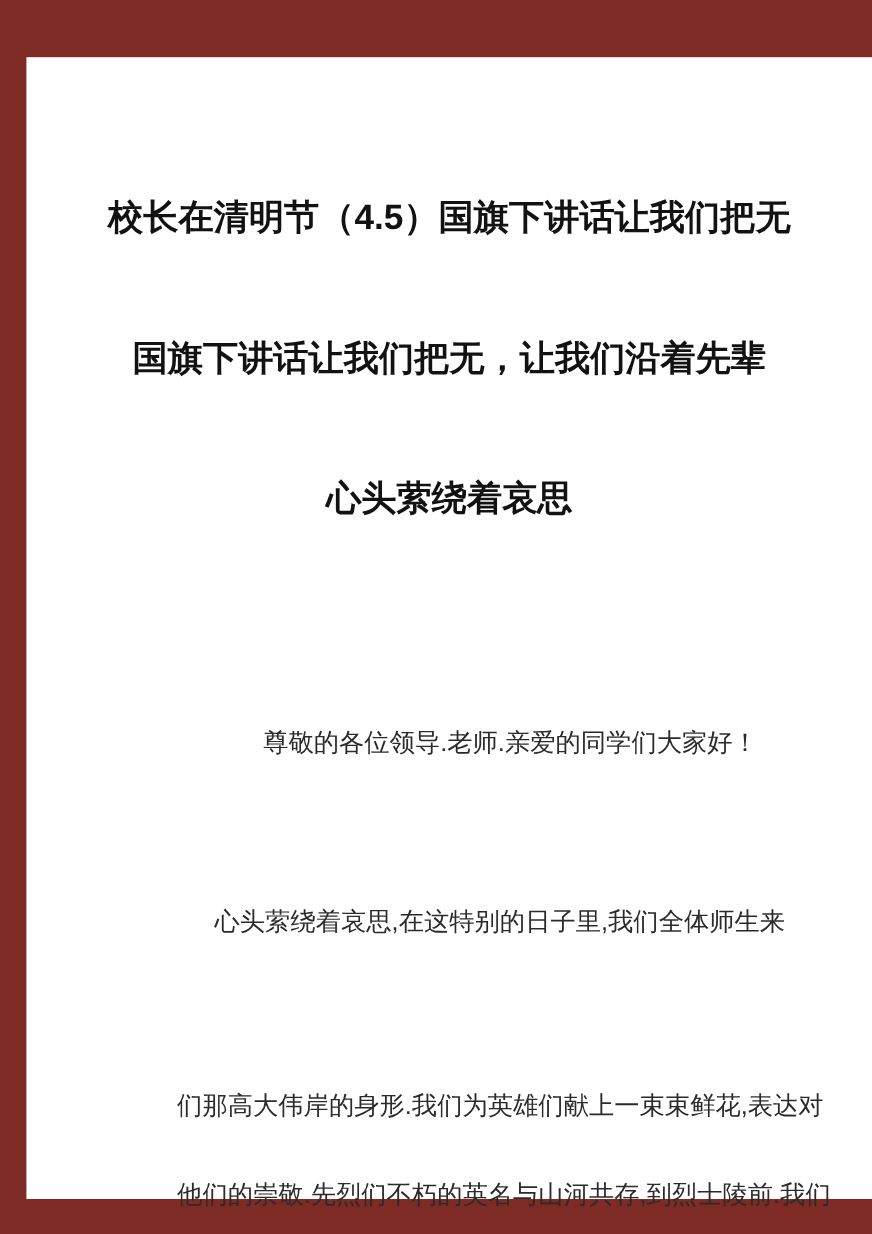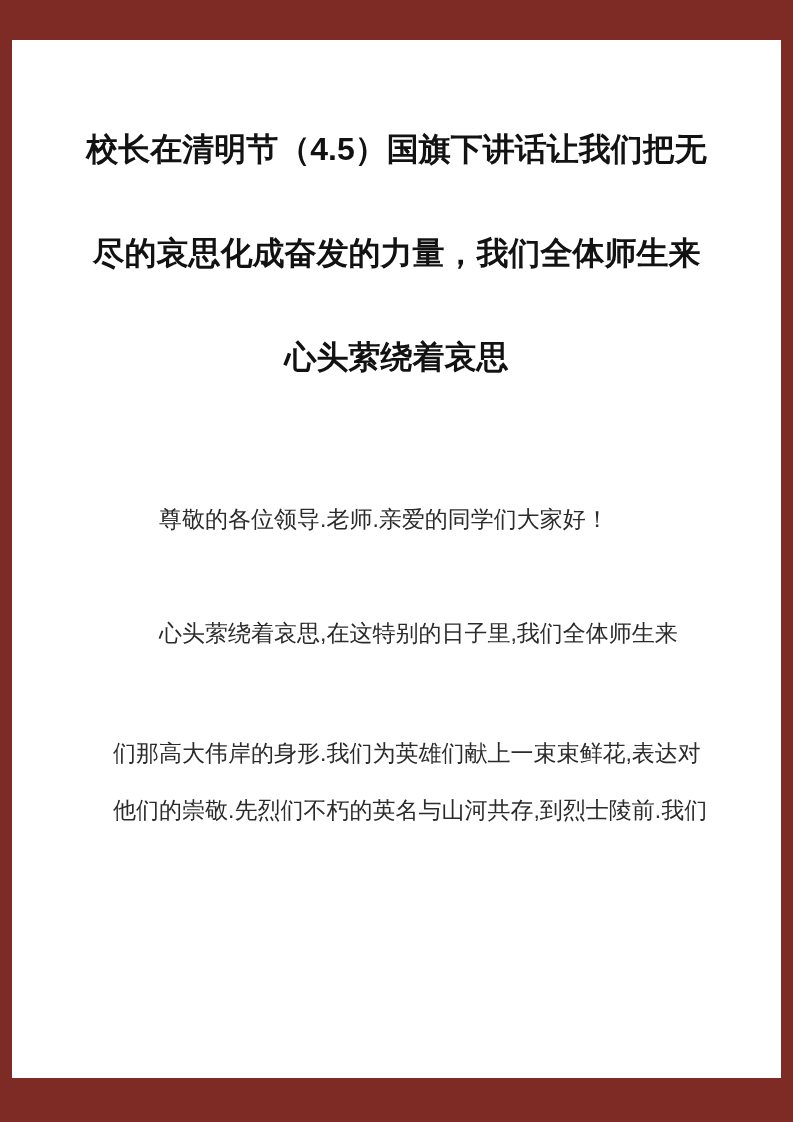--- a/index.html
+++ b/index.html
@@ -1,15 +1,15 @@
 <!DOCTYPE html>
 <html><head>
 <meta charset="utf-8">
 <style>
-  * { margin: 0; padding: 0; box-sizing: border-box; }
+  * { margin: 0; padding: 12px; box-sizing: border-box; }
   html, body { width: 793px; height: 1122px; }
   body {
     position: relative;
     width: 793px;
     height: 1122px;
     background: #7d2b24; 
     font-family: "Liberation Sans", sans-serif;
     overflow: hidden;
   }
   .page {
@@ -30,39 +30,39 @@
     line-height: 104px;
     color: #121212;
     letter-spacing: 0px;
     white-space: nowrap;
   }
   .body-block {
     padding-left: 101px;
     padding-right: 68px;
     color: #2b2b2b;
   }
-  .para { margin-top: 57px; }
+  .para { margin-top: 57px; text-align: right; }
   .para-first { margin-top: 82px; }
   .para-third { margin-top: 63px; }
   .body-line {
     font-size: 23px;
     line-height: 57px;
     white-space: nowrap;
     color: #2b2b2b;
   }
   .indent { padding-left: 46px; }
 </style>
 </head>
 <body>
 
 <div class="page">
 
   <div class="title-block">
     <div class="title-line">校长在清明节（4.5）国旗下讲话让我们把无</div>
-    <div class="title-line">尽的哀思化成奋发的力量，我们全体师生来</div>
+    <div class="title-line">国旗下讲话让我们把无，让我们沿着先辈</div>
     <div class="title-line">心头萦绕着哀思</div>
   </div>
 
   <div class="body-block">
 
     <div class="para para-first">
       <div class="body-line indent">尊敬的各位领导.老师.亲爱的同学们大家好！</div>
     </div>
 
     <div class="para">

